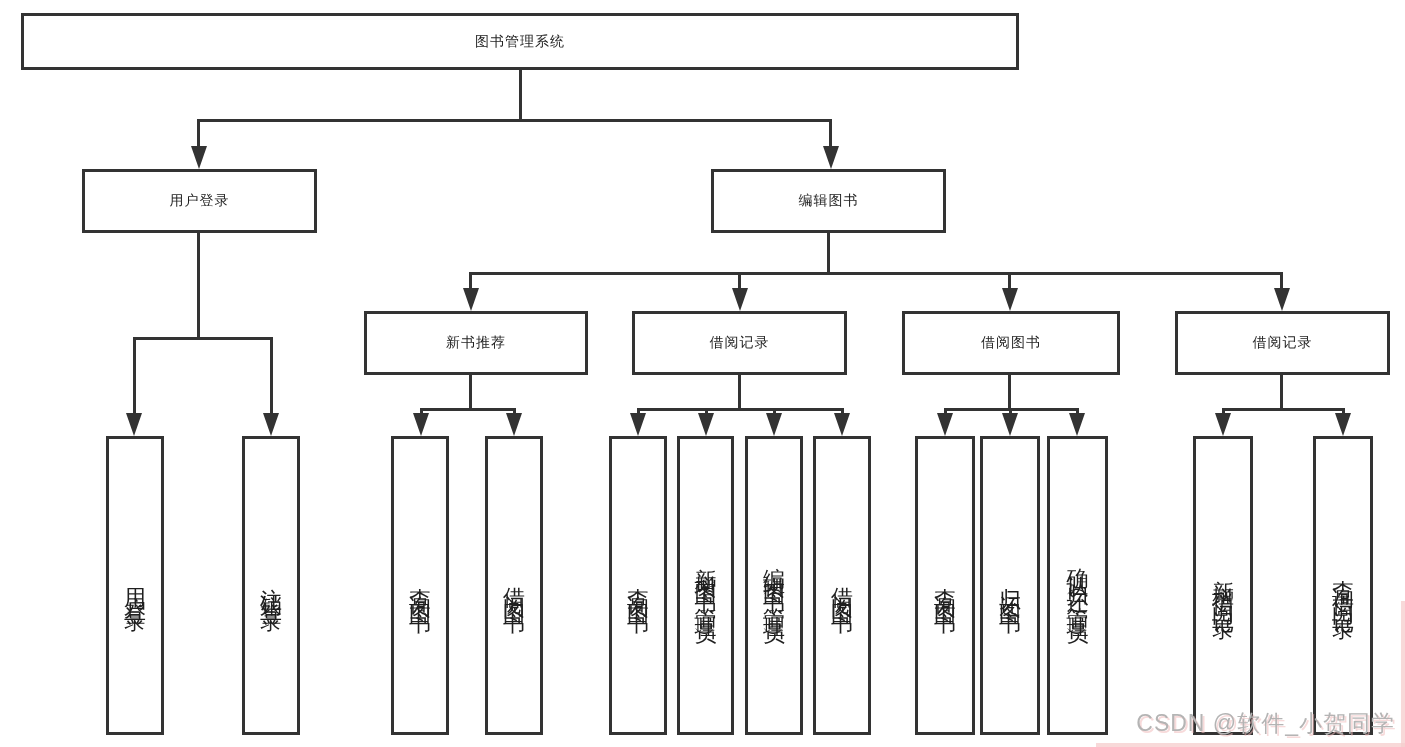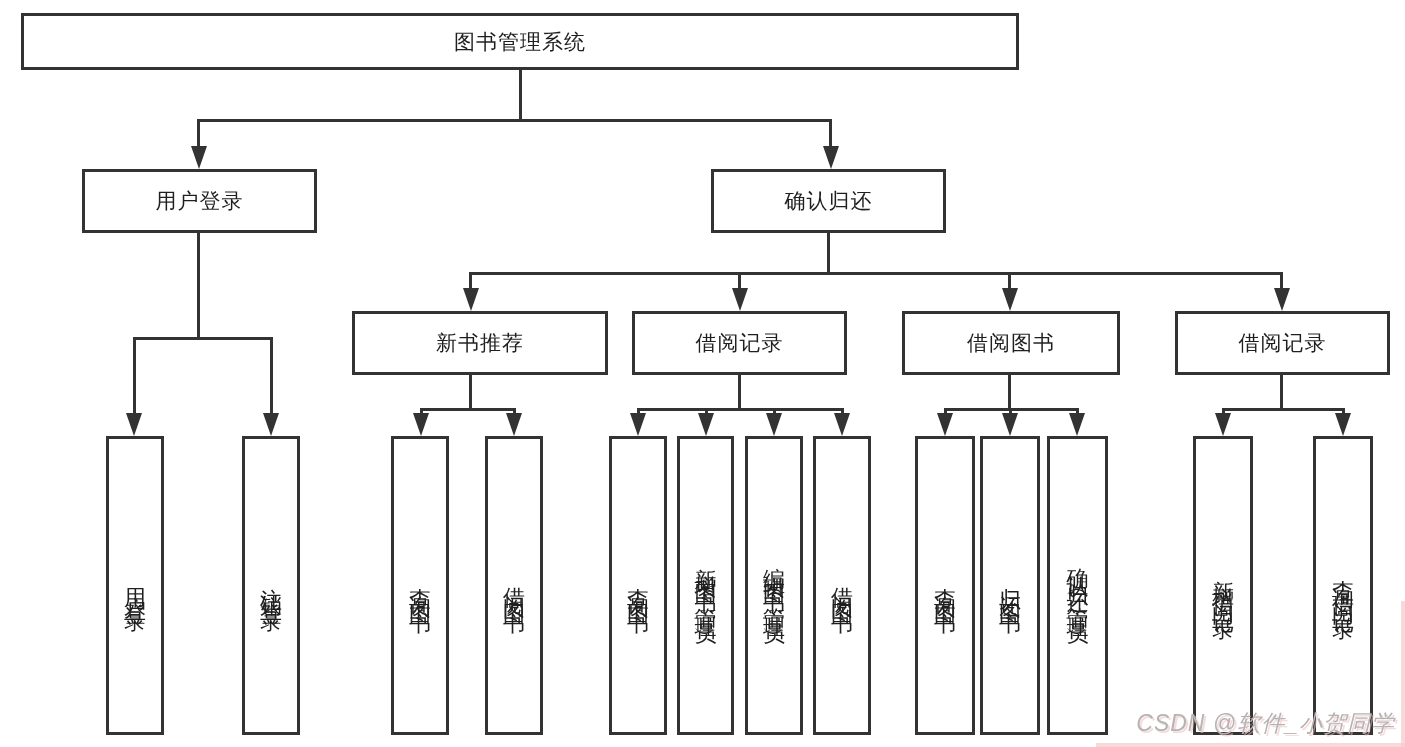--- a/index.html
+++ b/index.html
@@ -3,38 +3,37 @@
 <meta charset="utf-8">
 <style>
   html,body{margin:0;padding:0;background:#fff;}
   .canvas{
     position:relative;width:1405px;height:747px;background:#ffffff;overflow:hidden;
     font-family:"Liberation Sans",sans-serif;color:#1f1f1f;
   }
   .node{
     position:absolute;box-sizing:border-box;border:3px solid #333333;background:#ffffff;
     display:flex;align-items:center;justify-content:center;
-    font-size:21px;color:#1f1f1f;letter-spacing:1px;
+    font-size:14px;color:#1f1f1f;letter-spacing:1px;
   }
   .leaf{
     writing-mode:vertical-rl;text-orientation:mixed;
     font-size:22px;letter-spacing:8px;line-height:1;
   }
   .vline{position:absolute;width:3px;background:#333333;}
   .hline{position:absolute;height:3px;background:#333333;}
   .arrow{
     position:absolute;width:0;height:0;
     border-left:8px solid transparent;border-right:8px solid transparent;
     border-top:23px solid #333333;
   }
   .watermark{
     position:absolute;right:10px;bottom:8px;
     font-size:23px;color:#b4b4b4;letter-spacing:1px;white-space:nowrap;
     text-shadow:2px 2px 0 rgba(240,188,188,0.55);
-    font-style:italic;
   }
   .pink-strip{position:absolute;background:#f6cccc;opacity:.75;}
 </style>
 </head>
 <body>
 
 <div class="canvas">
 
   <div class="vline" style="left:519px;top:70px;height:49px"></div>
   <div class="vline" style="left:197px;top:119px;height:31px"></div>
@@ -87,22 +86,22 @@
   <div class="arrow" style="left:766px;top:413px"></div>
   <div class="arrow" style="left:834px;top:413px"></div>
   <div class="arrow" style="left:937px;top:413px"></div>
   <div class="arrow" style="left:1002px;top:413px"></div>
   <div class="arrow" style="left:1069px;top:413px"></div>
   <div class="arrow" style="left:1215px;top:413px"></div>
   <div class="arrow" style="left:1335px;top:413px"></div>
 
   <div class="node" style="left:21px;top:13px;width:998px;height:57px">图书管理系统</div>
   <div class="node" style="left:82px;top:169px;width:235px;height:64px">用户登录</div>
-  <div class="node" style="left:711px;top:169px;width:235px;height:64px">确认归还</div>
-  <div class="node" style="left:352px;top:311px;width:256px;height:64px">新书推荐</div>
+  <div class="node" style="left:711px;top:169px;width:235px;height:64px">编辑图书</div>
+  <div class="node" style="left:364px;top:311px;width:224px;height:64px">新书推荐</div>
   <div class="node" style="left:632px;top:311px;width:215px;height:64px">借阅记录</div>
   <div class="node" style="left:902px;top:311px;width:218px;height:64px">借阅图书</div>
   <div class="node" style="left:1175px;top:311px;width:215px;height:64px">借阅记录</div>
 
   <div class="node leaf" style="left:106px;top:436px;width:58px;height:299px">用户登录</div>
   <div class="node leaf" style="left:242px;top:436px;width:58px;height:299px">注销登录</div>
 
   <div class="node leaf" style="left:391px;top:436px;width:58px;height:299px">查询图书</div>
   <div class="node leaf" style="left:485px;top:436px;width:58px;height:299px">借阅图书</div>
 

